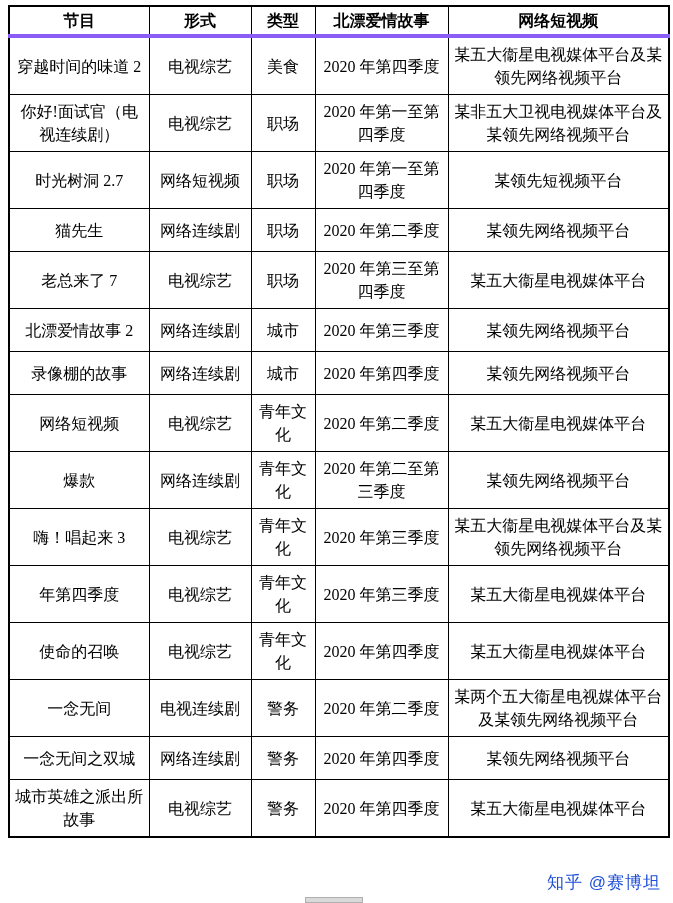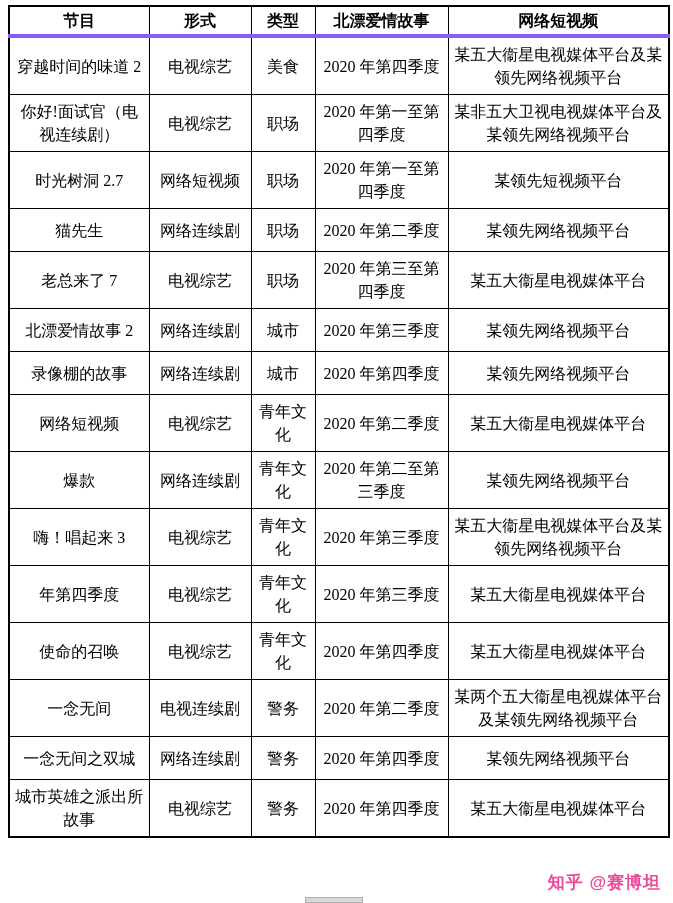--- a/index.html
+++ b/index.html
@@ -45,26 +45,25 @@
     font-size: 16px;
   }
   table.program-table td {
     height: 32px; 
   }
   .watermark {
     position: absolute;
     right: 12px;
     bottom: 9px;
     font-size: 17px;
-    color: #ec4899;
+    color: #1d4ed8;
     letter-spacing: 1px;
     pointer-events: none;
     font-family: "Liberation Sans", "DejaVu Sans", sans-serif;
     z-index: 5;
-    font-weight: bold;
   }
   .bottom-fragment {
     position: absolute;
     left: 305px;
     top: 897px;
     width: 58px;
     height: 6px;
     background: #d9d9d9;
     border: 1px solid #b0b0b0;
     box-sizing: border-box;

